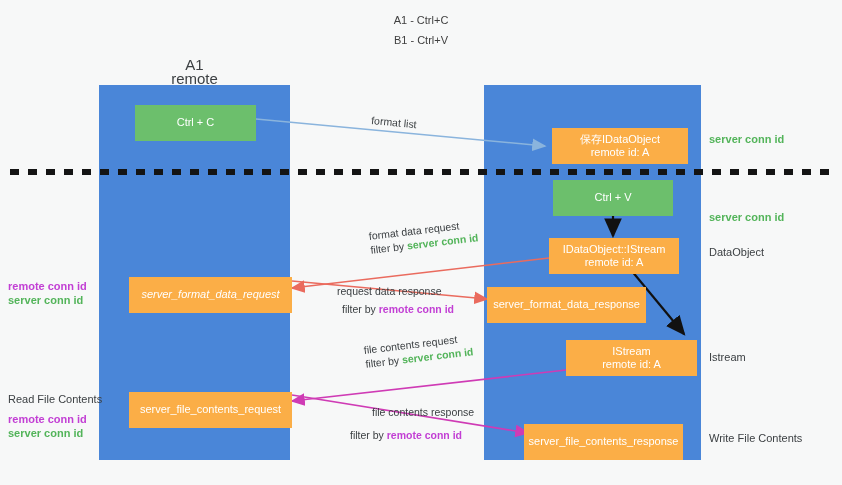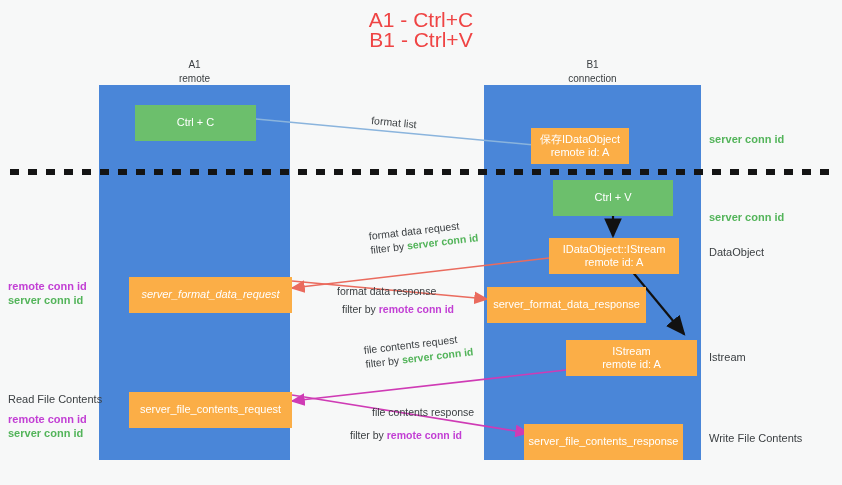--- a/index.html
+++ b/index.html
@@ -8,27 +8,27 @@
     background:#f7f8f8;
     font-family:"Liberation Sans","DejaVu Sans",sans-serif;
     position:relative;overflow:hidden;
     color:#3c4043;
   }
   #stage{position:absolute;left:0;top:0;width:842px;height:485px;}
   svg#wires{position:absolute;left:0;top:0;width:842px;height:485px;pointer-events:none;}
 
   .title{
     position:absolute;left:0;top:10px;width:842px;
-    text-align:center;font-size:21px;line-height:20px;color:#ef4444;
+    text-align:center;font-size:11px;line-height:20px;color:#404040;
     white-space:pre;
   }
 
   .col{position:absolute;background:#4a86d8;}
   .colhead{
-    position:absolute;text-align:center;font-size:10px;line-height:14px;
+    position:absolute;text-align:center;font-size:15px;line-height:14px;
     color:#3c4043;white-space:pre;
   }
 
   .box{
     position:absolute;display:flex;align-items:center;justify-content:center;
     text-align:center;color:#ffffff;font-size:11px;line-height:13.5px;
     white-space:pre;box-sizing:border-box;padding:18px 4px;
   }
   .box.green{background:#6cbf6c;}
   .box.orange{background:#fbae47;}
@@ -46,22 +46,20 @@
 </head>
 <body>
 
 <div id="stage">
 
   <div class="title">A1 - Ctrl+C
 B1 - Ctrl+V</div>
 
   <div class="colhead" style="left:99px;top:58px;width:191px;">A1
 remote</div>
-  <div class="colhead" style="left:484px;top:58px;width:217px;">B1
-connection</div>
 
   <div class="col" style="left:99px;top:85px;width:191px;height:375px;"></div>
   <div class="col" style="left:484px;top:85px;width:217px;height:375px;"></div>
 
   <svg id="wires" viewBox="0 0 842 485">
     <defs>
       <marker id="ah-blue" markerWidth="9" markerHeight="8" refX="8" refY="4" orient="auto">
         <path d="M0,0 L9,4 L0,8 z" fill="#8ab4dd"></path>
       </marker>
       <marker id="ah-red" markerWidth="9" markerHeight="8" refX="8" refY="4" orient="auto">
@@ -91,21 +89,21 @@
 
     <line x1="10" y1="172" x2="832" y2="172" stroke="#141414" stroke-width="6" stroke-dasharray="9 9"></line>
   </svg>
 
   <div class="box green" style="left:135px;top:105px;width:121px;height:28px;">Ctrl + C</div>
 
   <div class="box orange" style="left:129px;top:277px;width:163px;height:26px;font-style:italic;">server_format_data_request</div>
 
   <div class="box orange" style="left:129px;top:392px;width:163px;height:26px;">server_file_contents_request</div>
 
-  <div class="box orange" style="left:531px;top:128px;width:98px;height:30px;">保存IDataObject
+  <div class="box orange" style="left:552px;top:128px;width:136px;height:30px;">保存IDataObject
 remote id: A</div>
 
   <div class="box green" style="left:553px;top:180px;width:120px;height:28px;">Ctrl + V</div>
 
   <div class="box orange" style="left:549px;top:238px;width:130px;height:32px;">IDataObject::IStream
 remote id: A</div>
 
   <div class="box orange" style="left:566px;top:340px;width:131px;height:31px;">IStream
 remote id: A</div>
 
@@ -131,21 +129,21 @@
   </div>
 
   <div class="edgelbl rot" style="left:368px;top:229px;transform:rotate(-6.7deg);">
     <div>format data request</div>
     <div>
       <span>filter by </span><span class="g">server conn id</span>
     </div>
   </div>
 
   <div class="edgelbl rot" style="left:337px;top:284px;transform:rotate(0deg);">
-    <div>format data response</div>
+    <div>request data response</div>
     <div style="margin-top:4px;margin-left:5px;">
       <span>filter by </span><span class="p">remote conn id</span>
     </div>
   </div>
 
   <div class="edgelbl rot" style="left:363px;top:343px;transform:rotate(-6.7deg);">
     <div>file contents request</div>
     <div>
       <span>filter by </span><span class="g">server conn id</span>
     </div>

